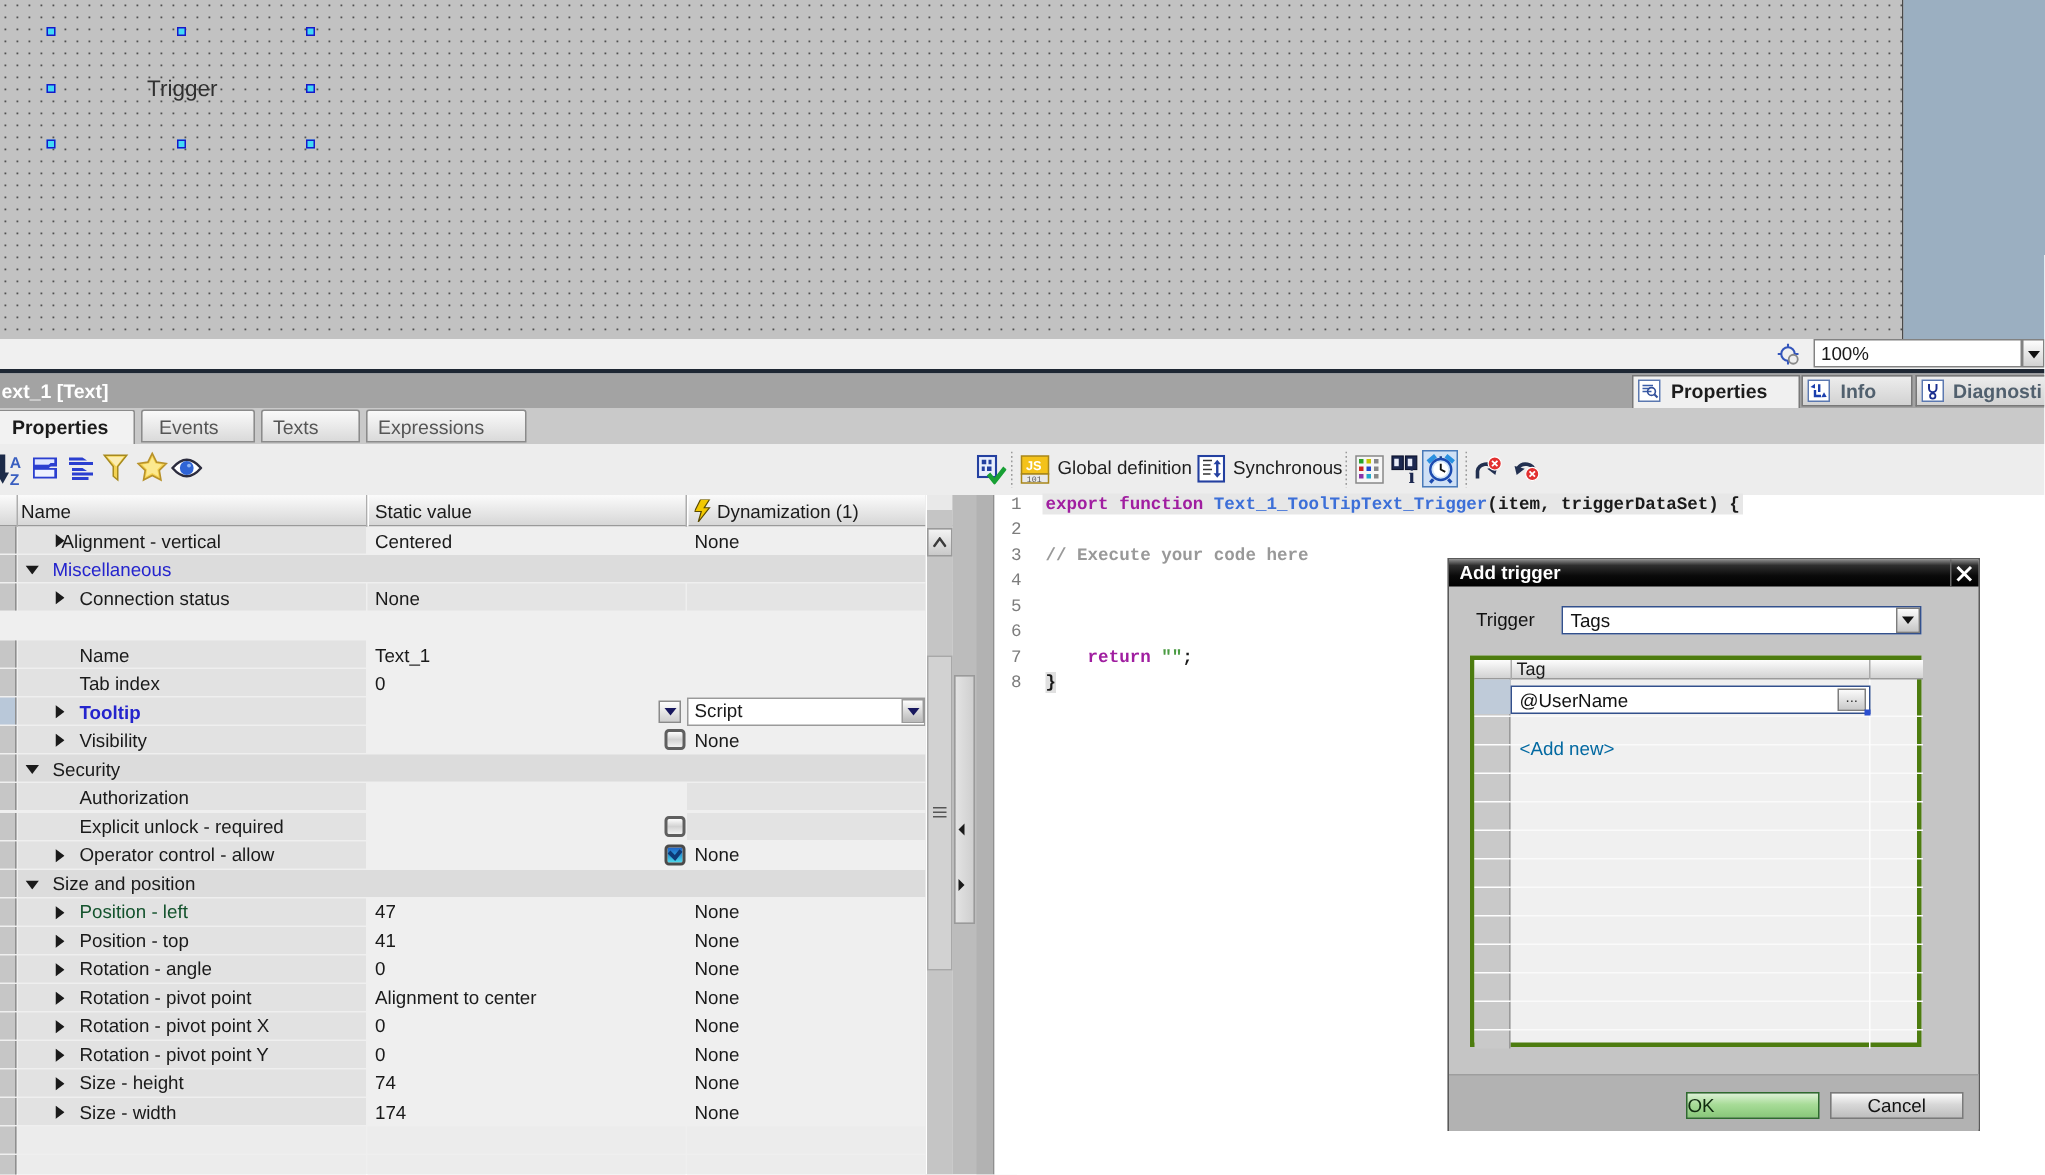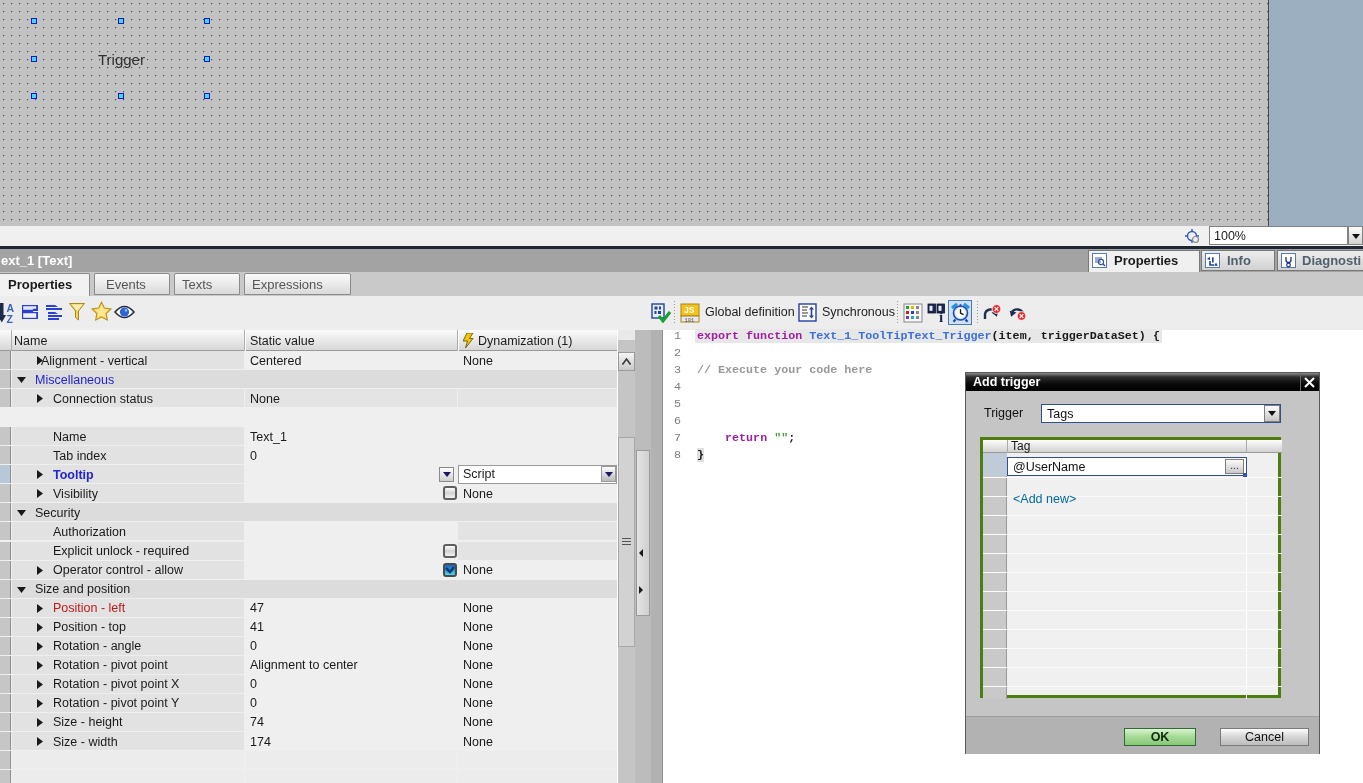--- a/index.html
+++ b/index.html
@@ -327,21 +327,21 @@
 <div class="abs" style="left:35px;top:2.5px;font-size:12.5px;color:#1a1a1a;">Size and position</div>
 </div>
 <div class="abs" style="left:0;top:268.65px;width:635px;height:19.05px;">
 <div class="abs" style="left:0;top:0;width:11px;height:18.05px;background:#c6c6c6;border-right:1px solid #8f8f8f;box-sizing:border-box;"></div>
 <div class="abs" style="left:12px;top:0;width:232px;height:18.05px;background:#e2e2e2;"></div>
 <div class="abs" style="left:245px;top:0;width:212px;height:18.05px;background:#efefef;"></div>
 <div class="abs" style="left:458px;top:0;width:177px;height:18.05px;background:#efefef;"></div>
 <svg class="abs" style="left:37px;top:5px;" width="6" height="9" viewBox="0 0 6 9">
         <path d="M0 0v9l6-4.5z" fill="#1a1a1a"></path>
       </svg>
-<div class="abs" style="left:53px;top:2.5px;font-size:12.5px;color:#b91c1c;font-weight:normal;">Position - left</div>
+<div class="abs" style="left:53px;top:2.5px;font-size:12.5px;color:#14532d;font-weight:normal;">Position - left</div>
 <div class="abs" style="left:250px;top:2.5px;font-size:12.5px;color:#1a1a1a;">47</div>
 <div class="abs" style="left:463px;top:2.5px;font-size:12.5px;color:#1a1a1a;">None</div>
 </div>
 <div class="abs" style="left:0;top:287.70px;width:635px;height:19.05px;">
 <div class="abs" style="left:0;top:0;width:11px;height:18.05px;background:#c6c6c6;border-right:1px solid #8f8f8f;box-sizing:border-box;"></div>
 <div class="abs" style="left:12px;top:0;width:232px;height:18.05px;background:#e2e2e2;"></div>
 <div class="abs" style="left:245px;top:0;width:212px;height:18.05px;background:#efefef;"></div>
 <div class="abs" style="left:458px;top:0;width:177px;height:18.05px;background:#efefef;"></div>
 <svg class="abs" style="left:37px;top:5px;" width="6" height="9" viewBox="0 0 6 9">
         <path d="M0 0v9l6-4.5z" fill="#1a1a1a"></path>
@@ -521,15 +521,15 @@
 
     <div class="abs" style="left:24px;top:17px;width:240px;height:19px;background:#fff;border:1px solid #33508c;box-sizing:border-box;"></div>
     <div class="abs" style="left:30px;top:20px;font-size:12.5px;color:#111;">@UserName</div>
     <div class="abs" style="left:242px;top:19px;width:19px;height:15px;background:linear-gradient(#fbfbfb,#c9c9c9);border:1px solid #7d7d7d;box-sizing:border-box;font-size:10px;color:#333;text-align:center;line-height:12px;">...</div>
     <div class="abs" style="left:260px;top:33px;width:4px;height:4px;background:#2a4fd0;"></div>
 
     <div class="abs" style="left:30px;top:52px;font-size:12.5px;color:#0369a1;">&lt;Add new&gt;</div>
   </div>
 
   <div class="abs" style="left:0;top:343px;width:353px;height:38px;background:#b2b2b2;border-top:1px solid #9e9e9e;box-sizing:border-box;"></div>
-  <div class="abs" style="left:158px;top:355px;width:72px;height:18px;background:linear-gradient(#ddf2d6,#a8dc98 45%,#88c779);border:1px solid #2e6b2e;box-sizing:border-box;text-align:center;font-size:12.5px;font-weight:bold;color:#0f2a0f;line-height:16px;">OK</div>
+  <div class="abs" style="left:158px;top:355px;width:89px;height:18px;background:linear-gradient(#ddf2d6,#a8dc98 45%,#88c779);border:1px solid #2e6b2e;box-sizing:border-box;text-align:left;font-size:12.5px;font-weight:normal;color:#0f2a0f;line-height:16px;">OK</div>
   <div class="abs" style="left:254px;top:355px;width:89px;height:18px;background:linear-gradient(#fdfdfd,#d8d8d8 45%,#bdbdbd);border:1px solid #7a7a7a;box-sizing:border-box;text-align:center;font-size:12.5px;color:#111;line-height:16px;">Cancel</div>
 </div>
 
 </body></html>

